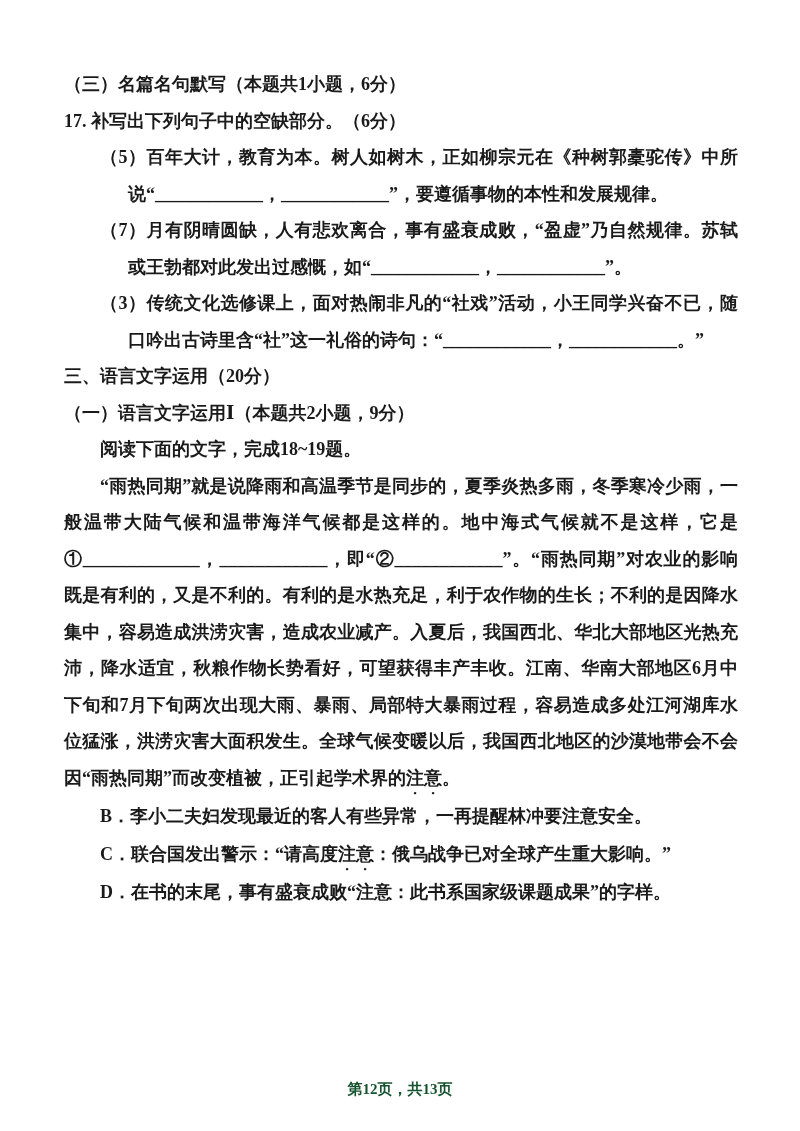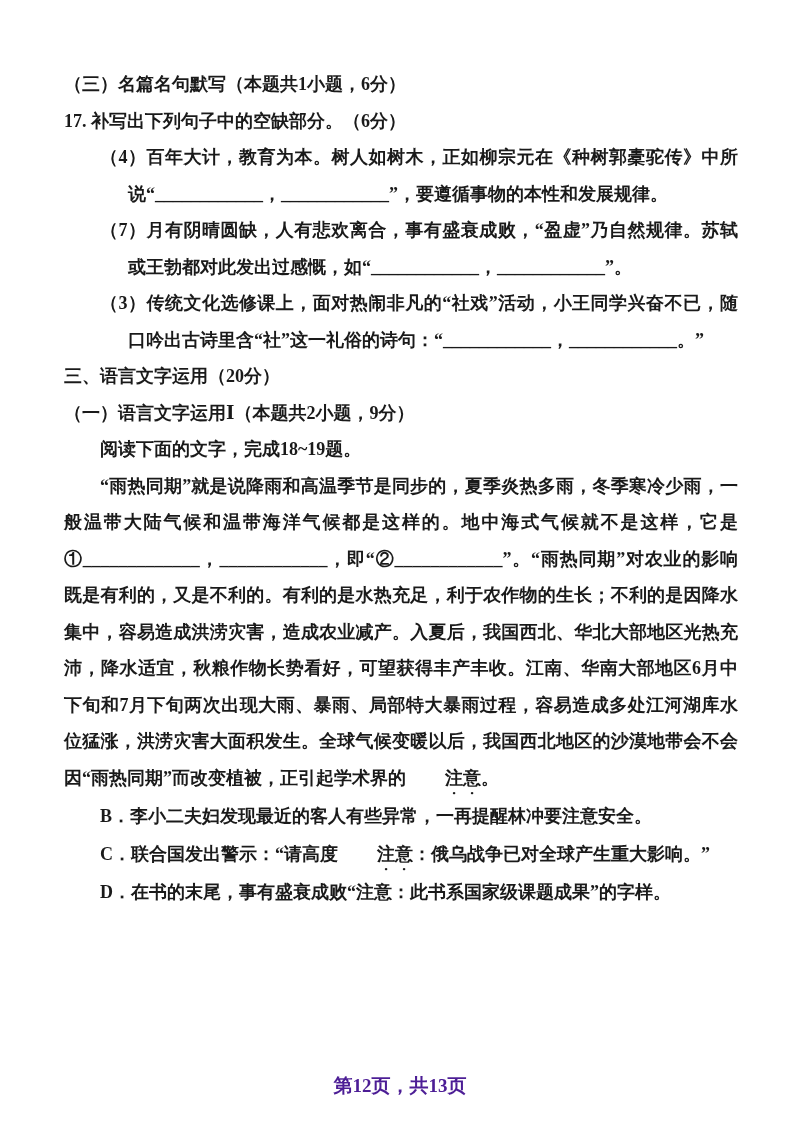--- a/index.html
+++ b/index.html
@@ -50,44 +50,43 @@
   .hang {
     padding-left: 36px;
     text-indent: -36px;
     text-align: justify;
   }
   .em-dot {
     -webkit-text-emphasis: filled dot;
     -webkit-text-emphasis-position: under left;
     text-emphasis: filled dot;
     text-emphasis-position: under left;
-    margin-left: 39px;
   }
   .footer {
     position: absolute;
     bottom: 32px;
     left: 0;
     width: 100%;
     text-align: center;
-    font-size: 19px;
+    font-size: 15px;
     font-weight: 600;
-    color: #4c1d95;
+    color: #14532d;
   }
 </style>
 </head>
 <body>
 
 <div class="page">
   <div class="content">
 
     <div class="heading">（三）名篇名句默写（本题共1小题，6分）</div>
 
     <div class="line">17. 补写出下列句子中的空缺部分。（6分）</div>
 
-    <div class="subitem">（4）百年大计，教育为本。树人如树木，正如柳宗元在《种树郭橐驼传》中所说“____________，____________”，要遵循事物的本性和发展规律。</div>
+    <div class="subitem">（5）百年大计，教育为本。树人如树木，正如柳宗元在《种树郭橐驼传》中所说“____________，____________”，要遵循事物的本性和发展规律。</div>
     <div class="subitem">（7）月有阴晴圆缺，人有悲欢离合，事有盛衰成败，“盈虚”乃自然规律。苏轼或王勃都对此发出过感慨，如“____________，____________”。</div>
     <div class="subitem">（3）传统文化选修课上，面对热闹非凡的“社戏”活动，小王同学兴奋不已，随口吟出古诗里含“社”这一礼俗的诗句：“____________，____________。”</div>
 
     <div class="heading">三、语言文字运用（20分）</div>
     <div class="heading">（一）语言文字运用Ⅰ（本题共2小题，9分）</div>
 
     <div class="indent2">阅读下面的文字，完成18~19题。</div>
 
     <div class="passage"><span>“雨热同期”就是说降雨和高温季节是同步的，夏季炎热多雨，冬季寒冷少雨，一般温带大陆气候和温带海洋气候都是这样的。地中海式气候就不是这样，它是①_____________，____________，即“②____________”。“雨热同期”对农业的影响既是有利的，又是不利的。有利的是水热充足，利于农作物的生长；不利的是因降水集中，容易造成洪涝灾害，造成农业减产。入夏后，我国西北、华北大部地区光热充沛，降水适宜，秋粮作物长势看好，可望获得丰产丰收。江南、华南大部地区6月中下旬和7月下旬两次出现大雨、暴雨、局部特大暴雨过程，容易造成多处江河湖库水位猛涨，洪涝灾害大面积发生。全球气候变暖以后，我国西北地区的沙漠地带会不会因“雨热同期”而改变植被，正引起学术界的</span><span class="em-dot">注意</span><span>。</span></div>
 

